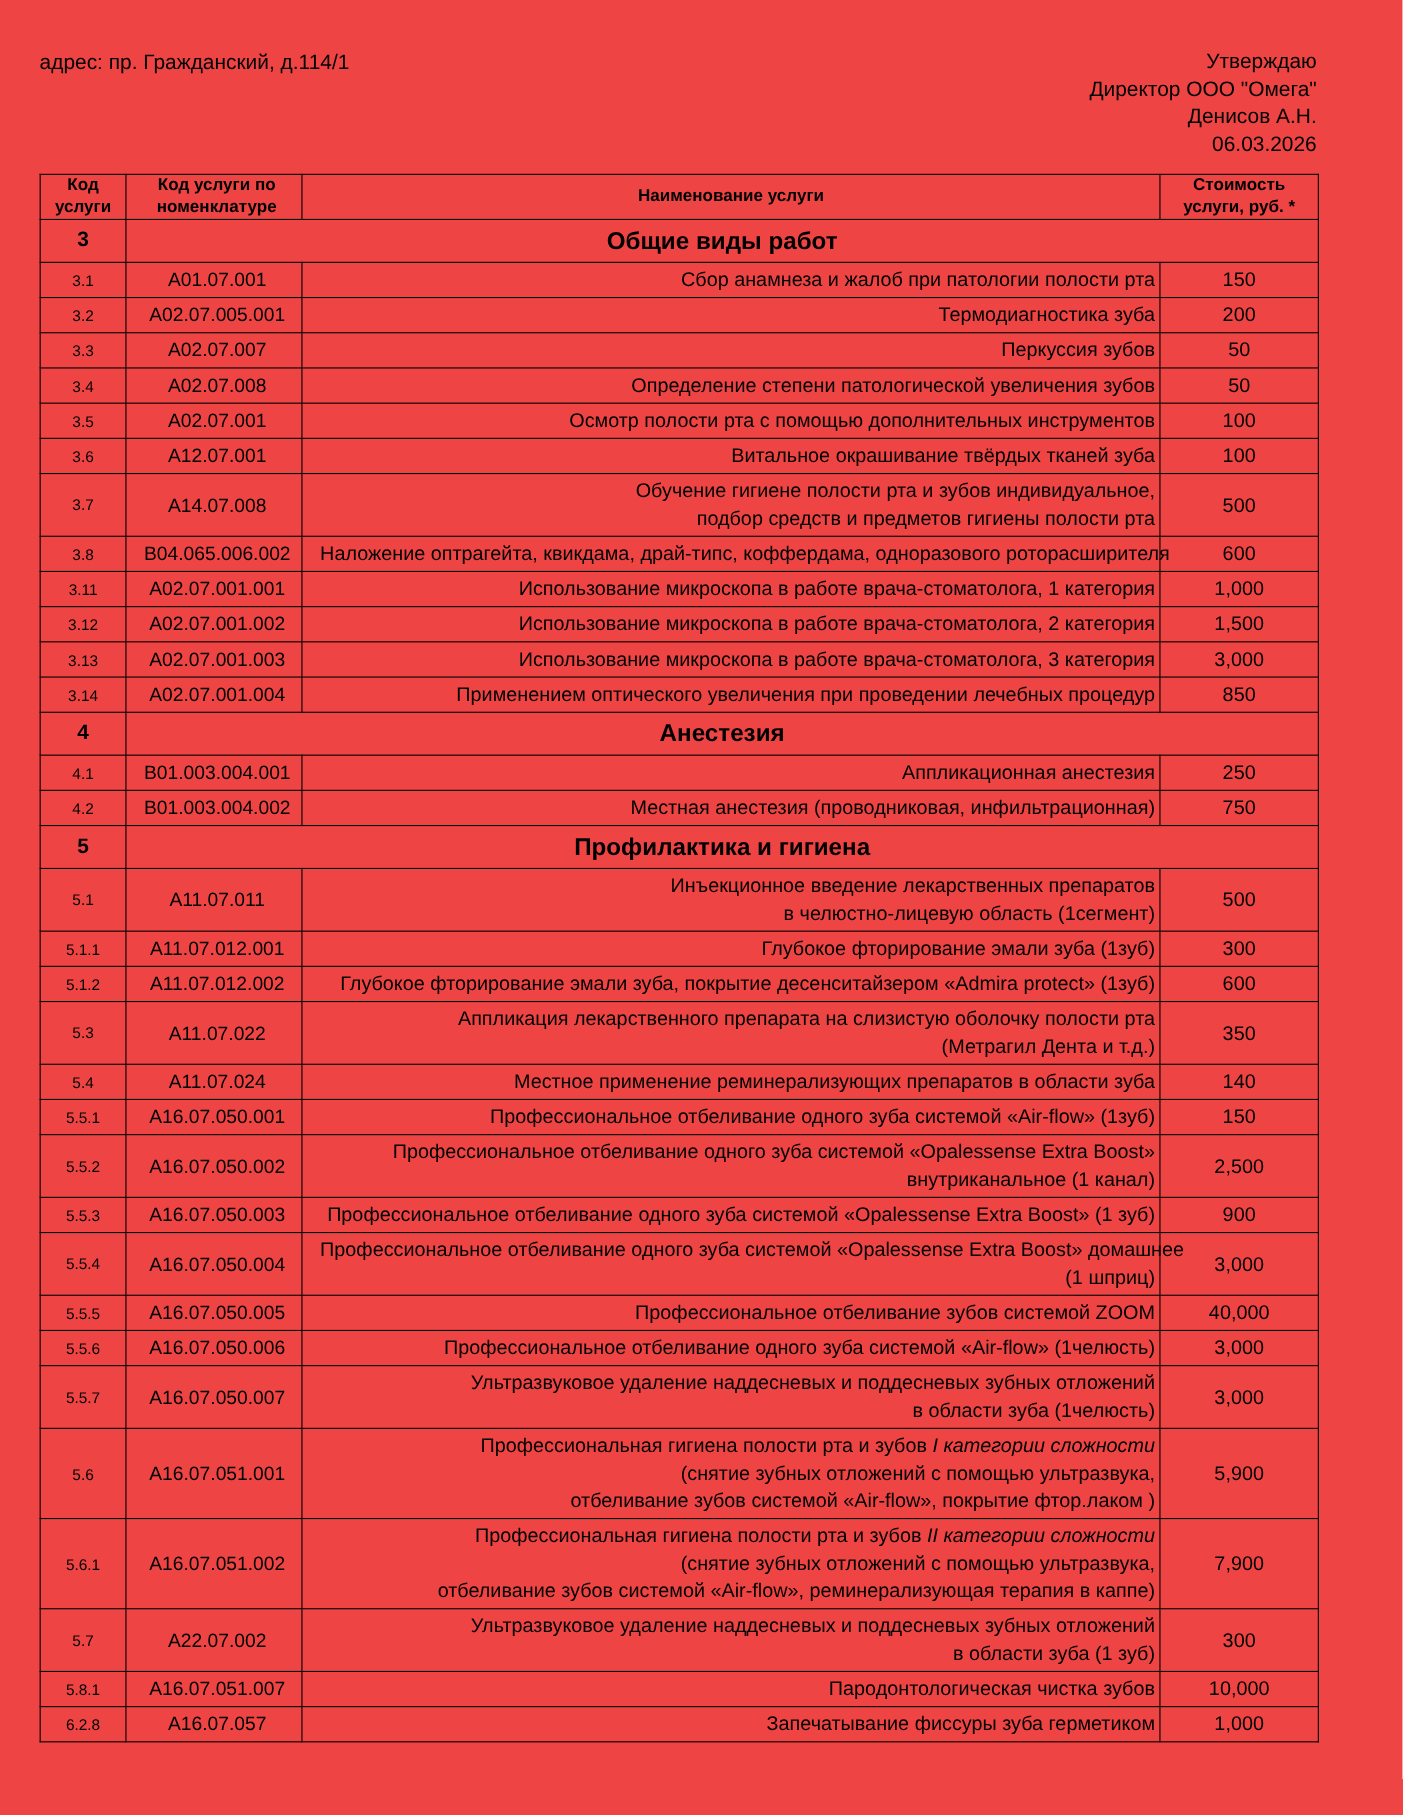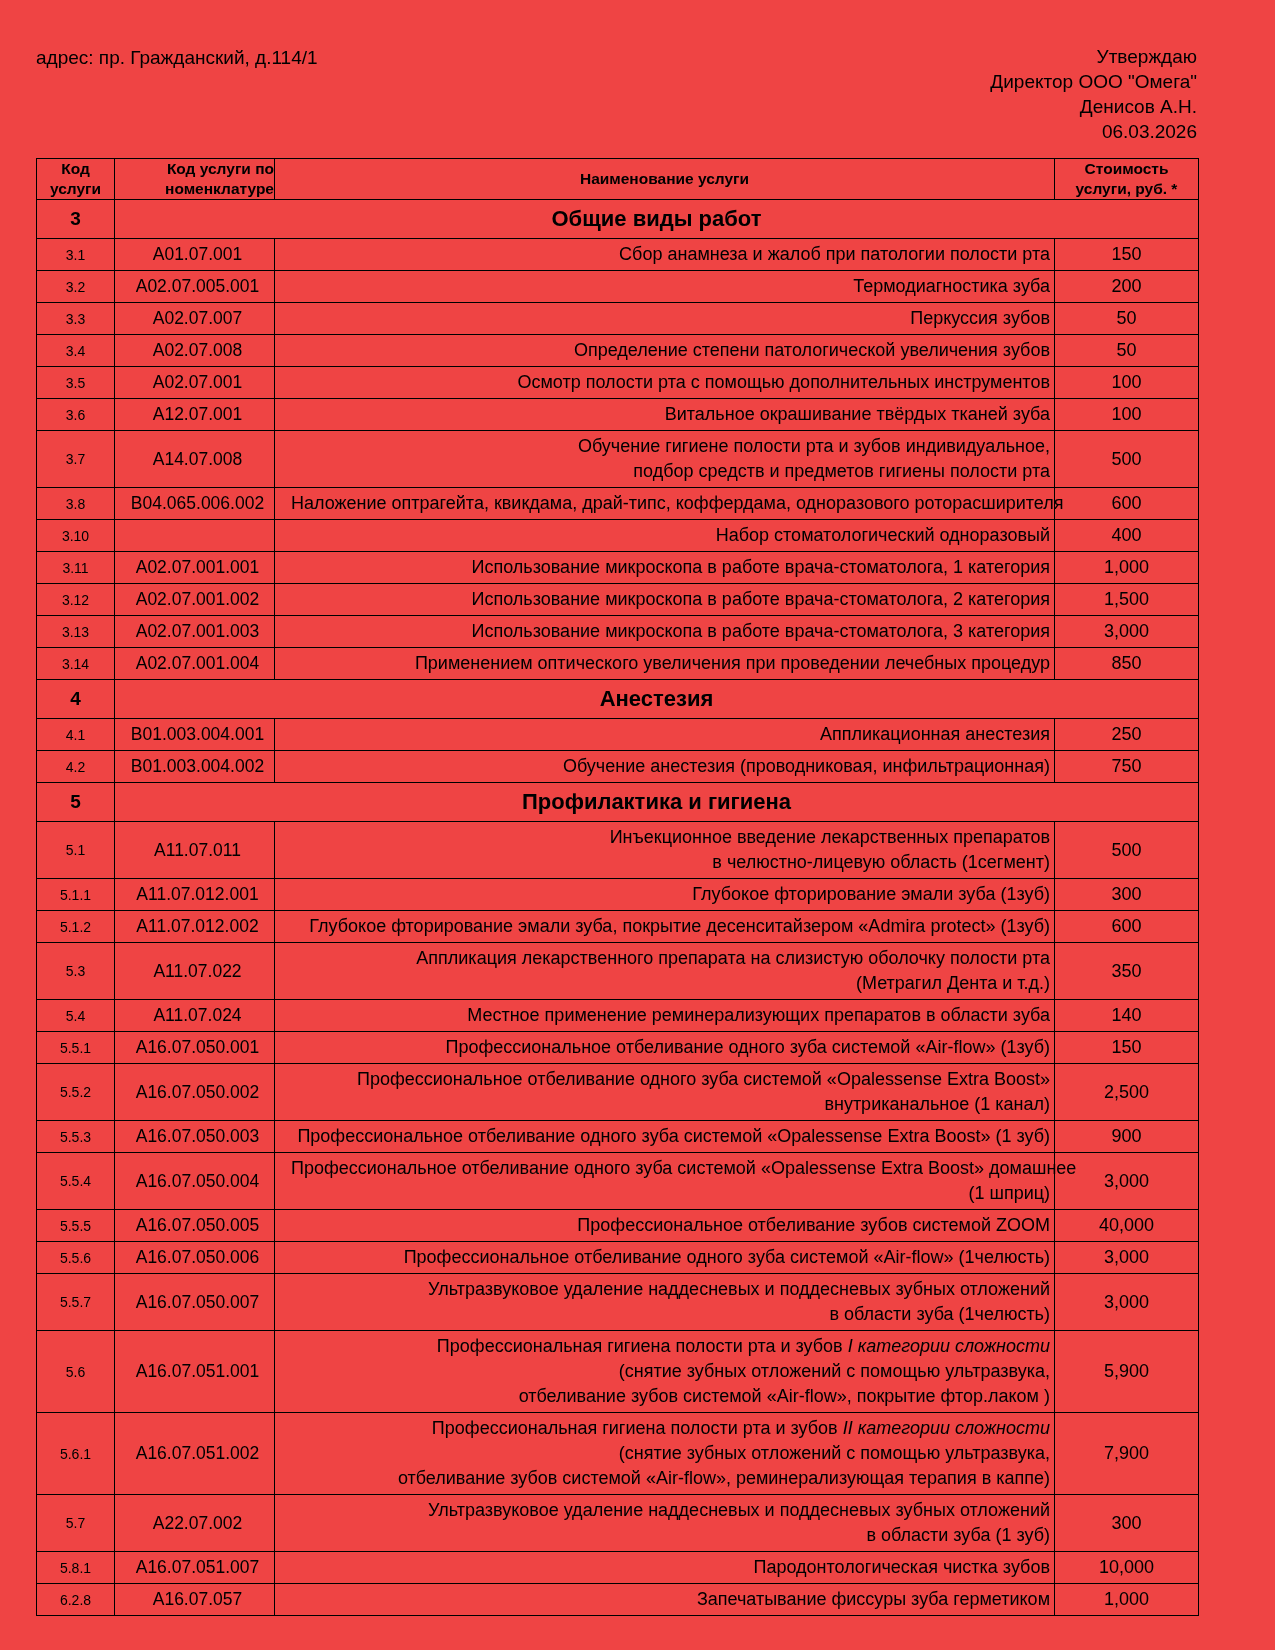--- a/index.html
+++ b/index.html
@@ -67,21 +67,21 @@
   col.c-price   { width: 144px; }
 
   thead th {
     font-weight: bold;
     text-align: center;
     font-size: 15.5px;
     line-height: 20px;
     padding: 5px 3px;
   }
   thead th.th-nomen {
-    text-align: right;
+    text-align: center;
     padding-left: 5px;
   }
   thead th.th-name, thead th.th-price {
     text-align: center;
   }
 
   
   tr.section-row td {
     font-weight: bold;
     text-align: center;
@@ -221,28 +221,20 @@
         </tr>
         <tr>
           <td class="cell-code">3.8</td>
           <td class="cell-nomen">B04.065.006.002</td>
           <td class="cell-name">
             <span class="ln">Наложение оптрагейта, квикдама, драй-типс, коффердама, одноразового роторасширителя</span>
           </td>
           <td class="cell-price">600</td>
         </tr>
         <tr>
-          <td class="cell-code">3.10</td>
-          <td class="cell-nomen"></td>
-          <td class="cell-name">
-            <span class="ln">Набор стоматологический одноразовый</span>
-          </td>
-          <td class="cell-price">400</td>
-        </tr>
-        <tr>
           <td class="cell-code">3.11</td>
           <td class="cell-nomen">A02.07.001.001</td>
           <td class="cell-name">
             <span class="ln">Использование микроскопа в работе врача-стоматолога, 1 категория</span>
           </td>
           <td class="cell-price">1,000</td>
         </tr>
         <tr>
           <td class="cell-code">3.12</td>
           <td class="cell-nomen">A02.07.001.002</td>
@@ -276,21 +268,21 @@
           <td class="cell-nomen">B01.003.004.001</td>
           <td class="cell-name">
             <span class="ln">Аппликационная анестезия</span>
           </td>
           <td class="cell-price">250</td>
         </tr>
         <tr>
           <td class="cell-code">4.2</td>
           <td class="cell-nomen">B01.003.004.002</td>
           <td class="cell-name">
-            <span class="ln">Обучение анестезия (проводниковая, инфильтрационная)</span>
+            <span class="ln">Местная анестезия (проводниковая, инфильтрационная)</span>
           </td>
           <td class="cell-price">750</td>
         </tr>
         <tr class="section-row">
           <td class="sec-num">5</td>
           <td colspan="3">Профилактика и гигиена</td>
         </tr>
         <tr>
           <td class="cell-code">5.1</td>
           <td class="cell-nomen">A11.07.011</td>

